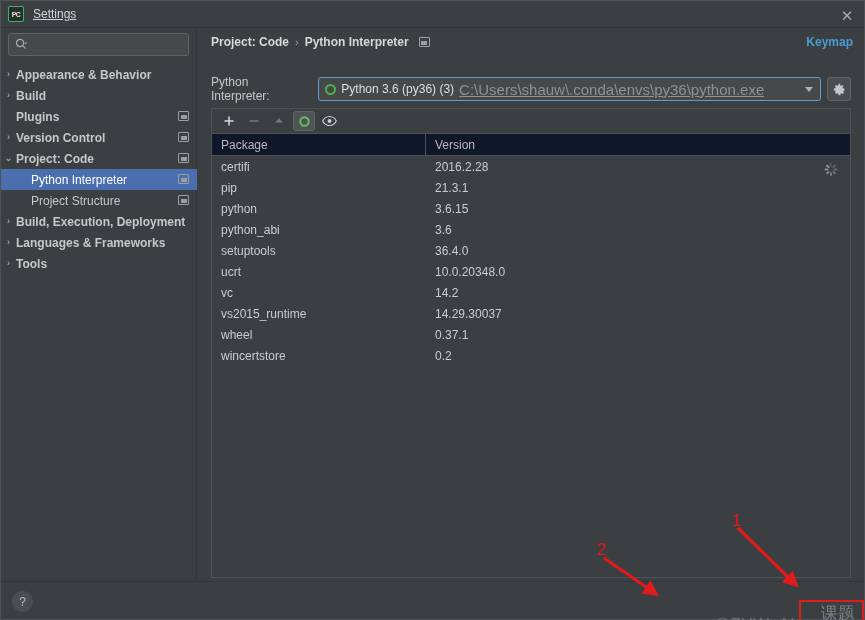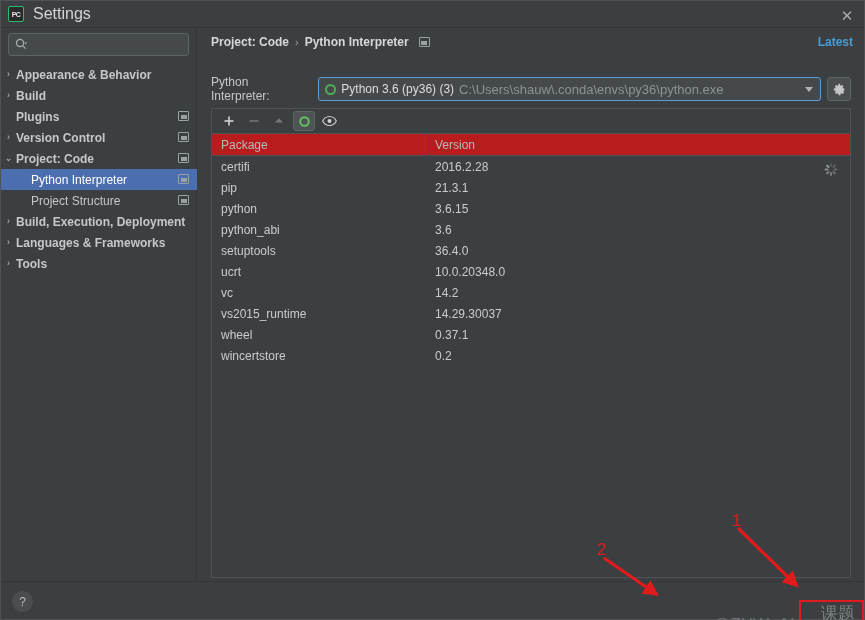--- a/index.html
+++ b/index.html
@@ -28,21 +28,21 @@
     width: 16px; height: 16px; margin-left: 7px;
     background: #2b2b2b;
     border: 1.5px solid #2bbb6a;
     border-radius: 2px;
     display: flex; align-items: center; justify-content: center;
     font-size: 7px; font-weight: bold; color: #e6e6e6;
     letter-spacing: -0.5px;
     line-height: 1;
   }
   #title-text {
-    margin-left: 9px; font-size: 16px; color: #d2d4d5;
+    margin-left: 9px; font-size: 12px; color: #d2d4d5; text-decoration: underline;
   }
   #close-btn {
     position: absolute; right: 6px; top: 4px;
     width: 22px; height: 20px;
     display: flex; align-items: center; justify-content: center;
     color: #a9adb0; font-size: 15px; line-height: 1;
     cursor: pointer;
   }
 
   
@@ -140,21 +140,21 @@
     display: flex; align-items: center;
     padding: 8px 6px;
     cursor: pointer;
   }
   #interp-circle {
     width: 11px; height: 11px; min-width: 11px;
     border: 2px solid #4caf50; border-radius: 50%;
     margin-right: 5px;
   }
   #interp-name { font-size: 12px; color: #dcdedf; white-space: nowrap; }
-  #interp-path { font-size: 13px; color: #8d9295; margin-left: 5px; white-space: nowrap; }
+  #interp-path { font-size: 15px; color: #8d9295; margin-left: 5px; white-space: nowrap; text-decoration: underline; }
   #interp-caret {
     position: absolute; right: 7px; top: 9px;
     width: 0; height: 0;
     border-left: 4px solid transparent;
     border-right: 4px solid transparent;
     border-top: 5px solid #b0b3b5;
   }
   #gear-btn {
     width: 24px; height: 24px; margin-left: 6px;
     background: #4a4e50; border: 1px solid #5e6364; border-radius: 3px;
@@ -179,21 +179,21 @@
   .tb-btn {
     width: 22px; height: 20px;
     display: flex; align-items: center; justify-content: center;
     color: #b9bdbf; cursor: pointer; border-radius: 3px;
   }
   .tb-btn.disabled { color: #6f7476; cursor: default; }
   .tb-btn.active { background: #4f5355; border: 1px solid #5f6466; }
 
   #pkg-head {
     display: flex; height: 22px;
-    background: #b91c1c;
+    background: #0f172a;
     border-bottom: 1px solid #4e5254;
     font-size: 12px; color: #b7babc;
   }
   #pkg-head .hcell {
     display: flex; align-items: center;
     padding-left: 9px;
     border-right: 1px solid #4e5254;
     cursor: pointer;
   }
   #pkg-head .hcell:last-child { border-right: none; }
@@ -345,21 +345,21 @@
 
   <div id="main">
 
     <div id="breadcrumb">
       <span>Project: Code</span>
       <span class="sep">›</span>
       <span>Python Interpreter</span>
       <span class="crumb-badge"></span>
     </div>
 
-    <div id="reset-link">Latest</div>
+    <div id="reset-link">Keymap</div>
 
     <div id="interp-row">
       <div id="interp-label">Python Interpreter:</div>
       <div id="interp-combo">
         <span id="interp-circle"></span>
         <span id="interp-name">Python 3.6 (py36) (3)</span>
         <span id="interp-path">C:\Users\shauw\.conda\envs\py36\python.exe</span>
         <span id="interp-caret"></span>
       </div>
       <div id="gear-btn">

